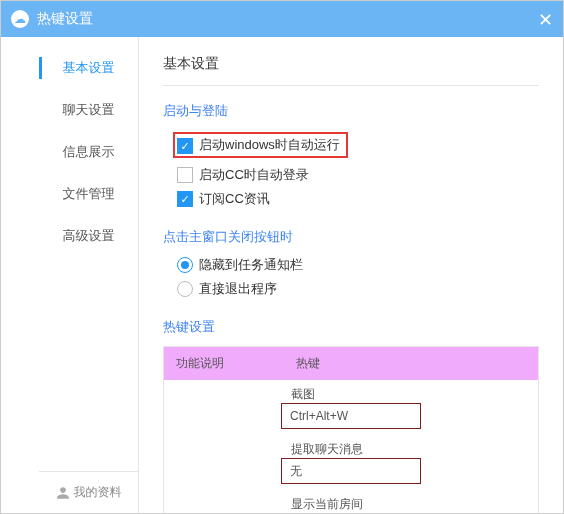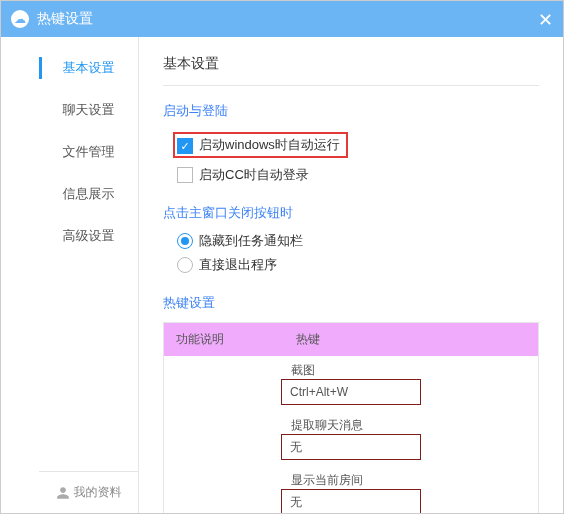--- a/index.html
+++ b/index.html
@@ -46,22 +46,22 @@
     <span class="tb-icon">☁</span>
     <span>热键设置</span>
     <span class="close">✕</span>
   </div>
 
   <div class="body">
     <div class="sidebar">
       <div class="nav">
         <div class="nav-item active"><span>基本设置</span></div>
         <div class="nav-item"><span>聊天设置</span></div>
+        <div class="nav-item"><span>信息展示</span></div>
         <div class="nav-item"><span>文件管理</span></div>
-        <div class="nav-item"><span>信息展示</span></div>
         <div class="nav-item"><span>高级设置</span></div>
       </div>
       <div class="footer-item">
         <svg viewBox="0 0 24 24">
             <path d="M12 12c2.7 0 5-2.3 5-5s-2.3-5-5-5-5 2.3-5 5 2.3 5 5 5zm0 2c-3.3 0-10 1.7-10 5v3h20v-3c0-3.3-6.7-5-10-5z"></path>
           </svg>
         <span>我的资料</span>
       </div>
     </div>
 
@@ -74,20 +74,24 @@
         <div class="highlight">
           <span class="checkbox checked"></span>
           <span>启动windows时自动运行</span>
         </div>
 
         <div class="checkbox-row">
           <span class="checkbox"></span>
           <span>启动CC时自动登录</span>
         </div>
 
+        <div class="checkbox-row">
+          <span class="checkbox checked"></span>
+          <span>订阅CC资讯</span>
+        </div>
       </div>
 
       <div class="group">
         <div class="group-label">点击主窗口关闭按钮时</div>
         <div class="radio-row">
           <span class="radio checked"></span>
           <span>隐藏到任务通知栏</span>
         </div>
         <div class="radio-row">
           <span class="radio"></span>

